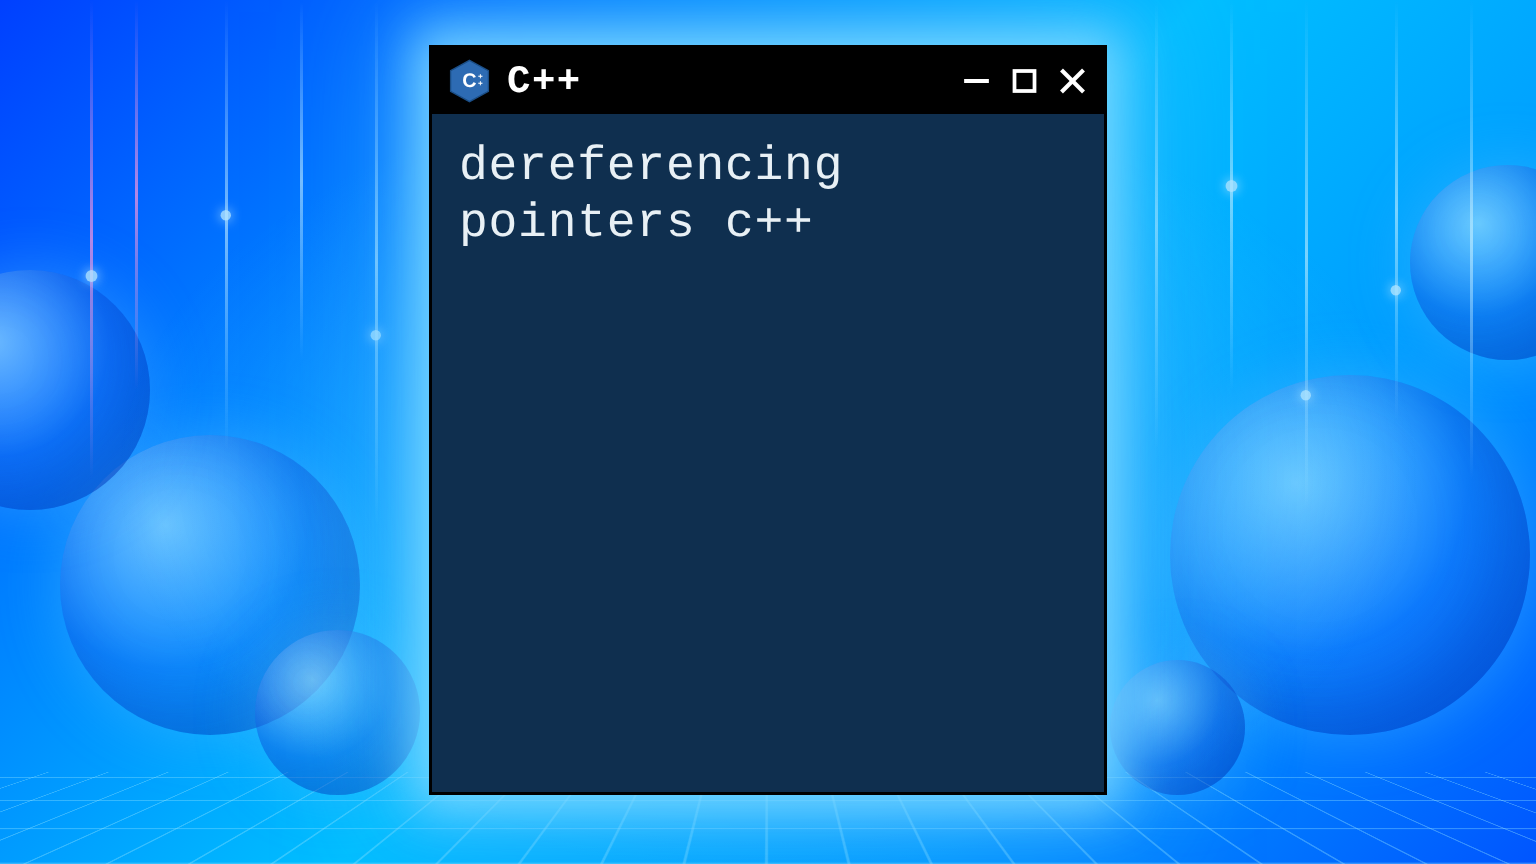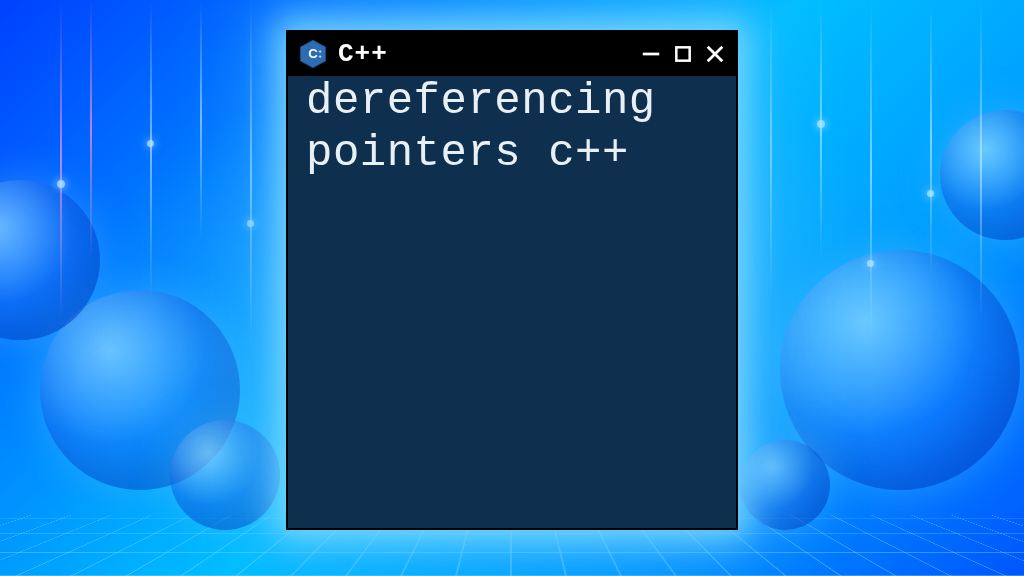--- a/index.html
+++ b/index.html
@@ -114,24 +114,24 @@
       height: 22px;
       display: flex;
       align-items: center;
       justify-content: center;
       cursor: pointer;
     }
     .win-btn svg { display: block; }
     
     .window-body {
       flex: 1;
-      padding: 0 18px;
+      padding: 16px 18px;
       color: #e8f0f5;
       font-family: 'Consolas','Courier New',monospace;
-      font-size: 44px;
+      font-size: 32px;
       line-height: 1.18;
       letter-spacing: 0.5px;
       white-space: pre-wrap;
       word-break: break-word;
     }
   </style>
 </head>
 <body>
 
 <div class="bg-layer">

